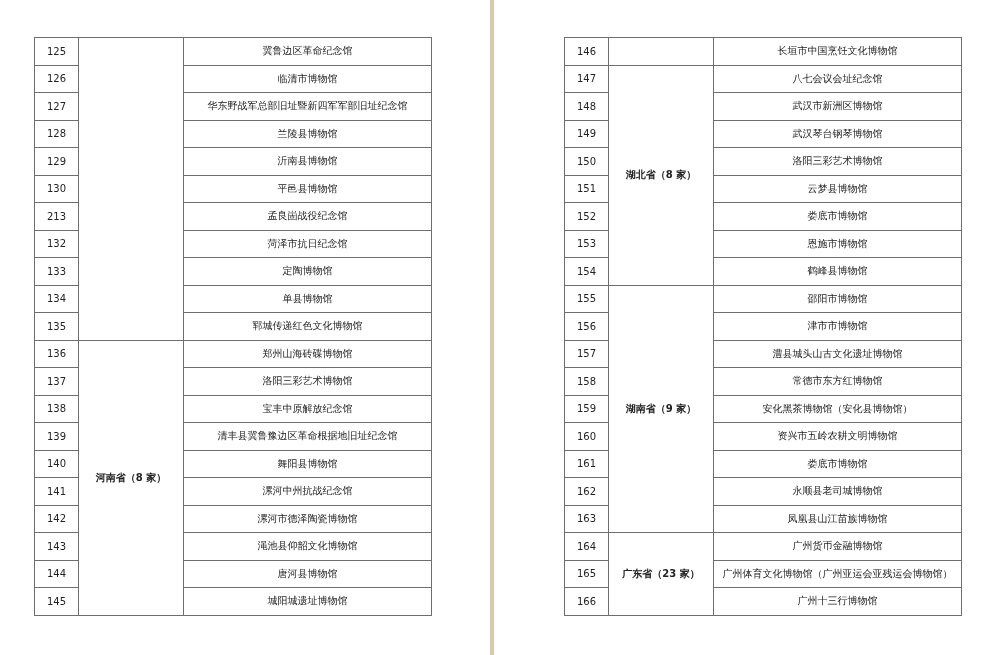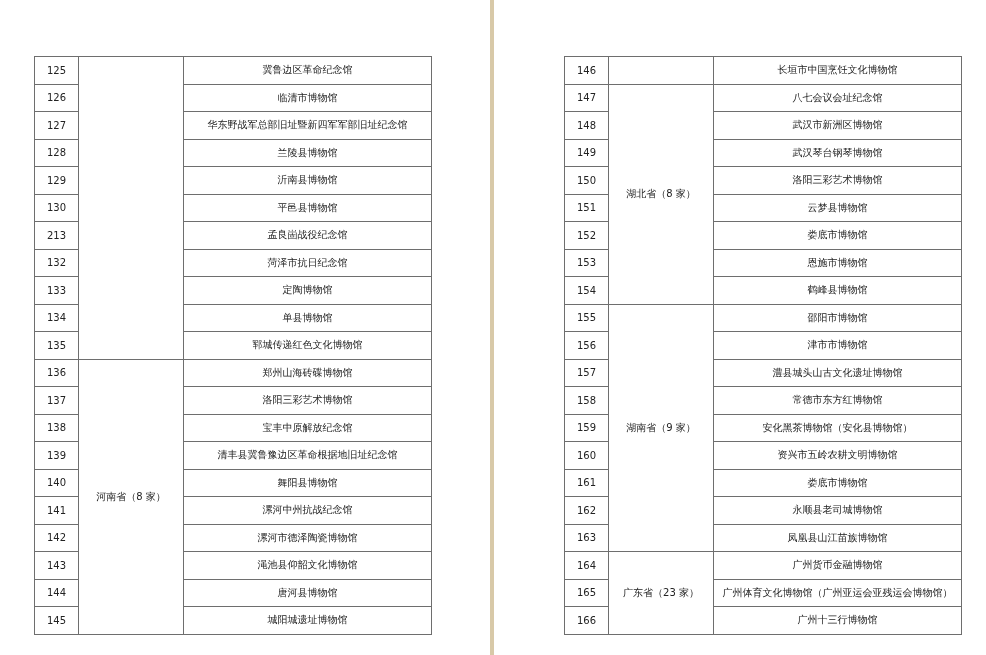--- a/index.html
+++ b/index.html
@@ -7,32 +7,31 @@
     width: 986px; height: 655px; background: #ffffff; position: relative; overflow: hidden;
     font-family: "DejaVu Sans", "Liberation Sans", sans-serif;
     color: #222;
   }
   .divider {
     position: absolute; left: 490px; top: 0; width: 4px; height: 655px; background: #d8c9a8;
   }
   table.museum-table {
     position: absolute; top: 37px; border-collapse: collapse; table-layout: fixed;
     font-size: 10px;
-    margin-top: 19px;
   }
   table.museum-table td {
     border: 1px solid #6e6e6e; height: 26.5px; padding: 0; text-align: center; vertical-align: middle;
     white-space: nowrap; overflow: hidden;
   }
   #left-table { left: 34px; }
   #right-table { left: 564px; }
   col.c-no { width: 44px; }
   col.c-prov { width: 105px; }
   col.c-name { width: 248px; }
-  td.prov { text-align: center; }
+  td.prov { text-align: center; font-weight: bold; }
 </style>
 </head>
 <body>
 
 <div class="divider"></div>
 
 <table id="left-table" class="museum-table">
   <colgroup>
       <col class="c-no">
       <col class="c-prov">

